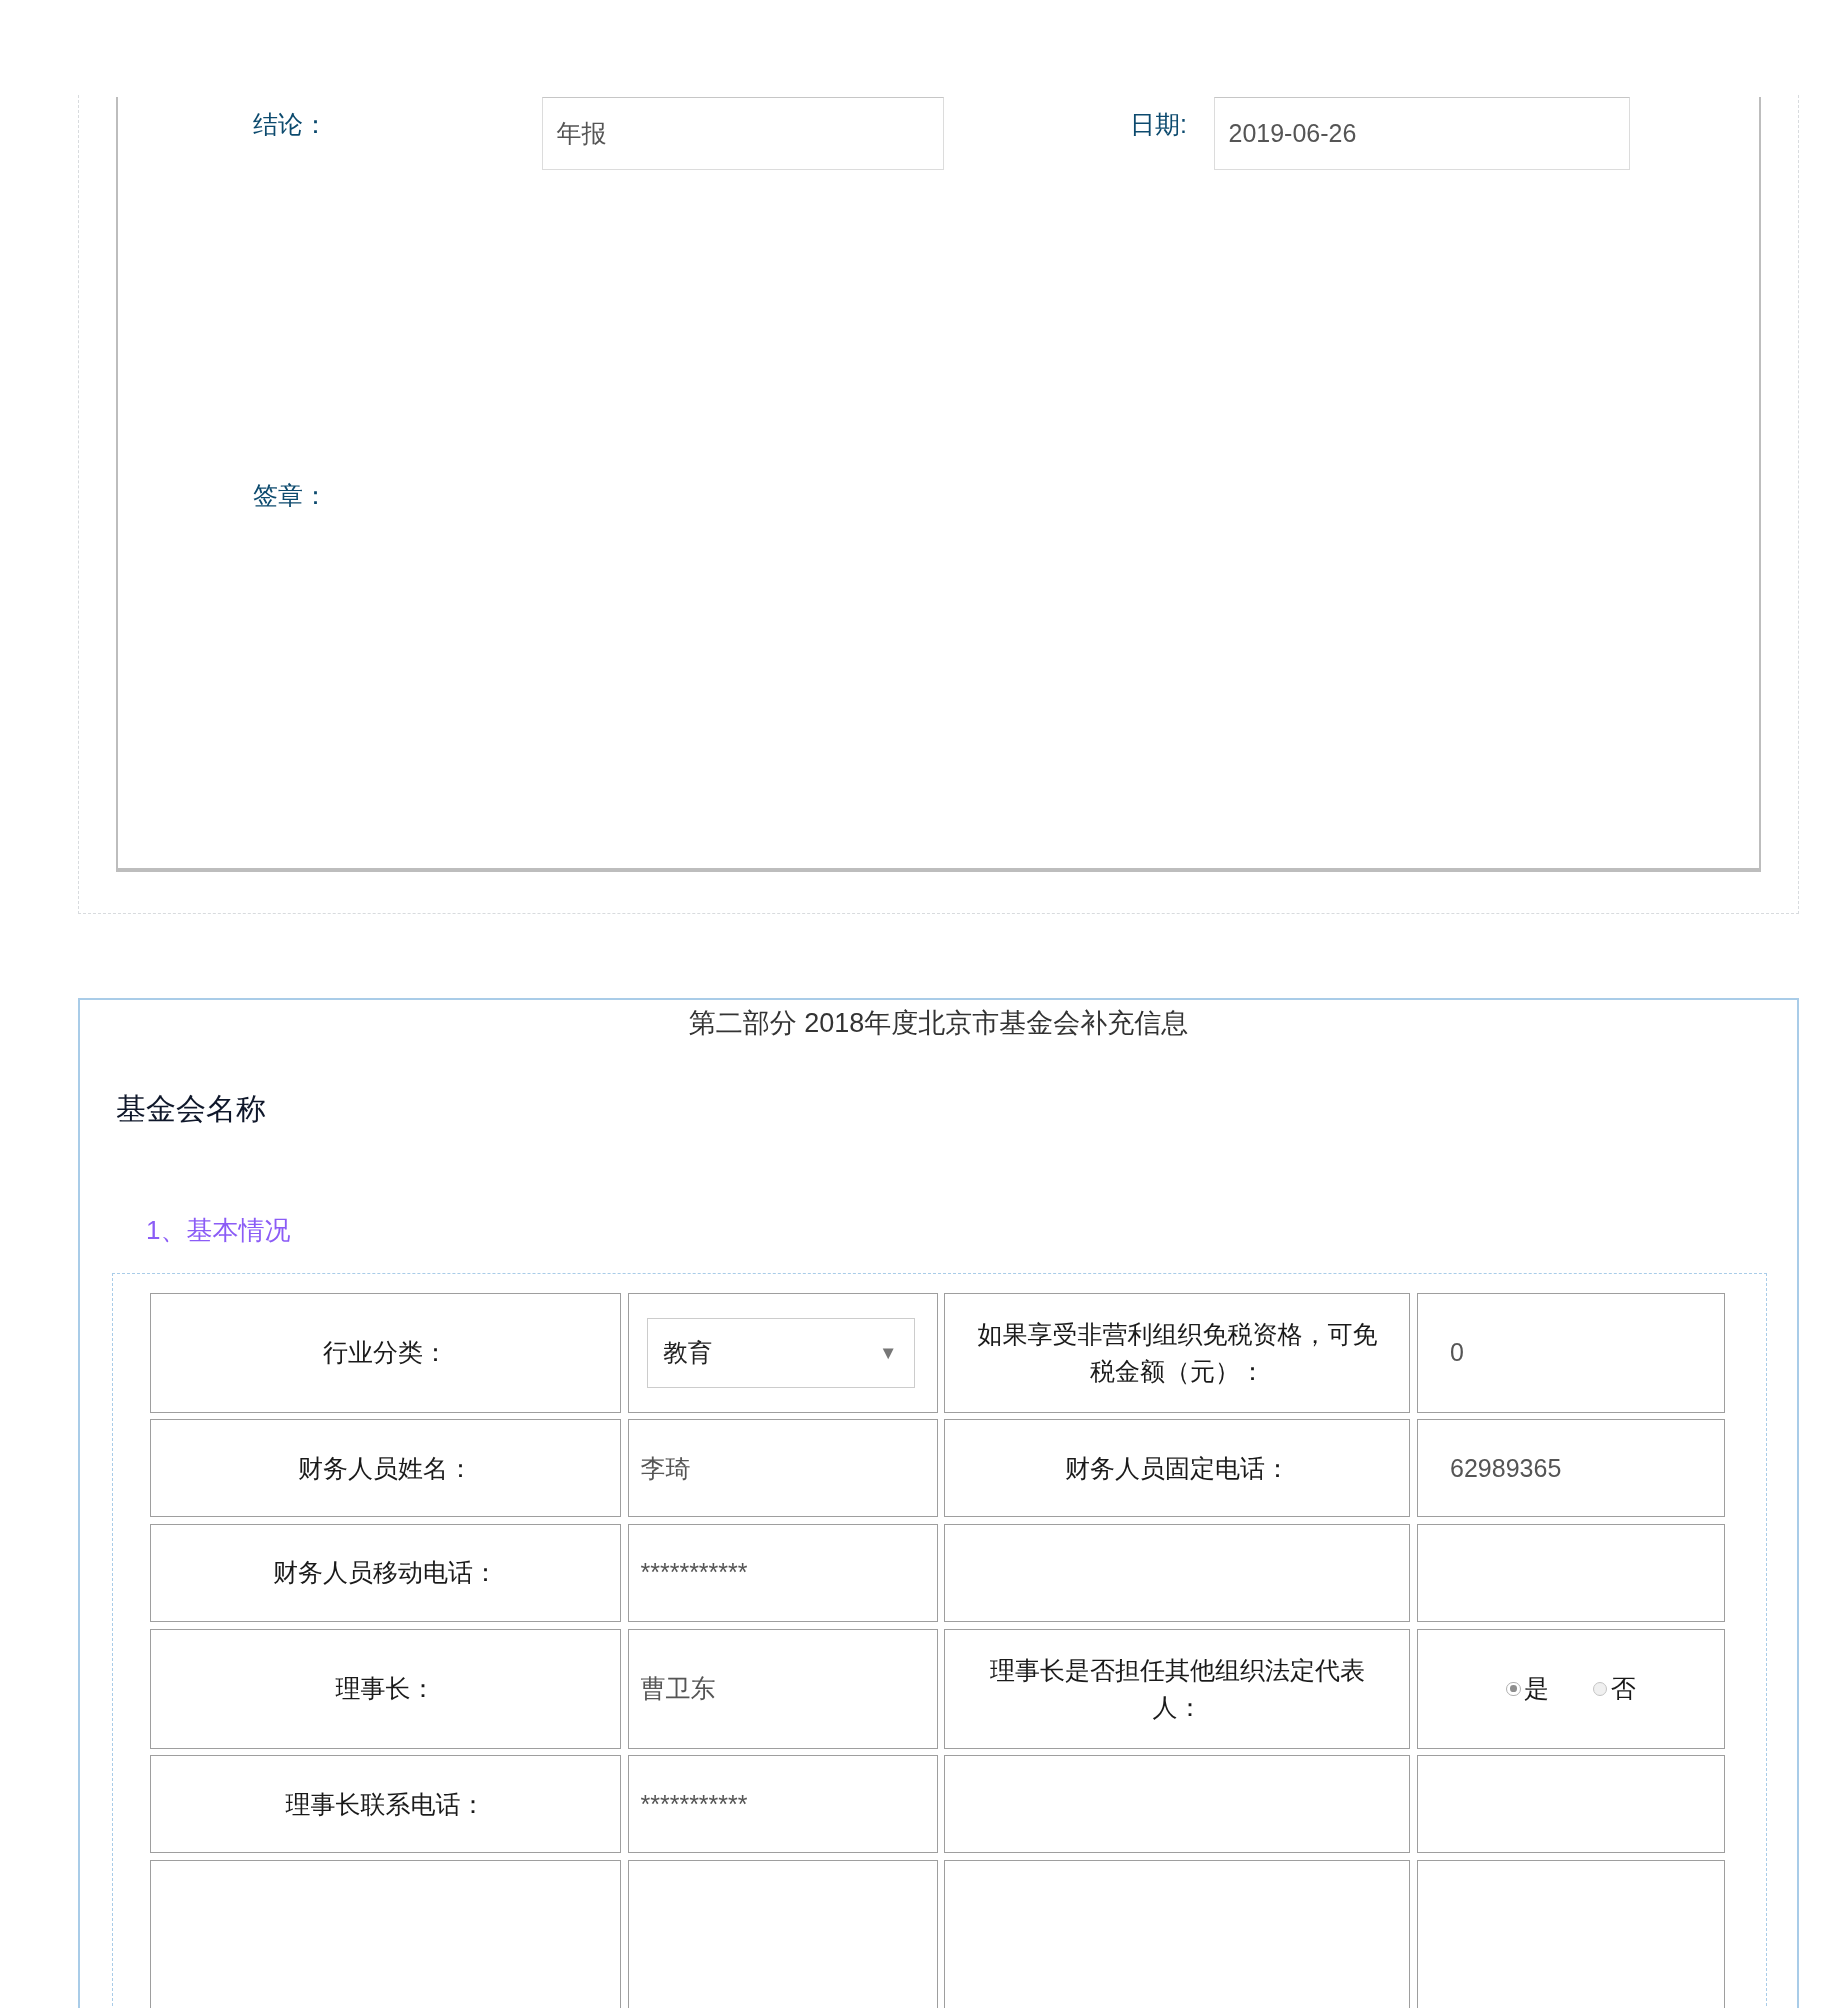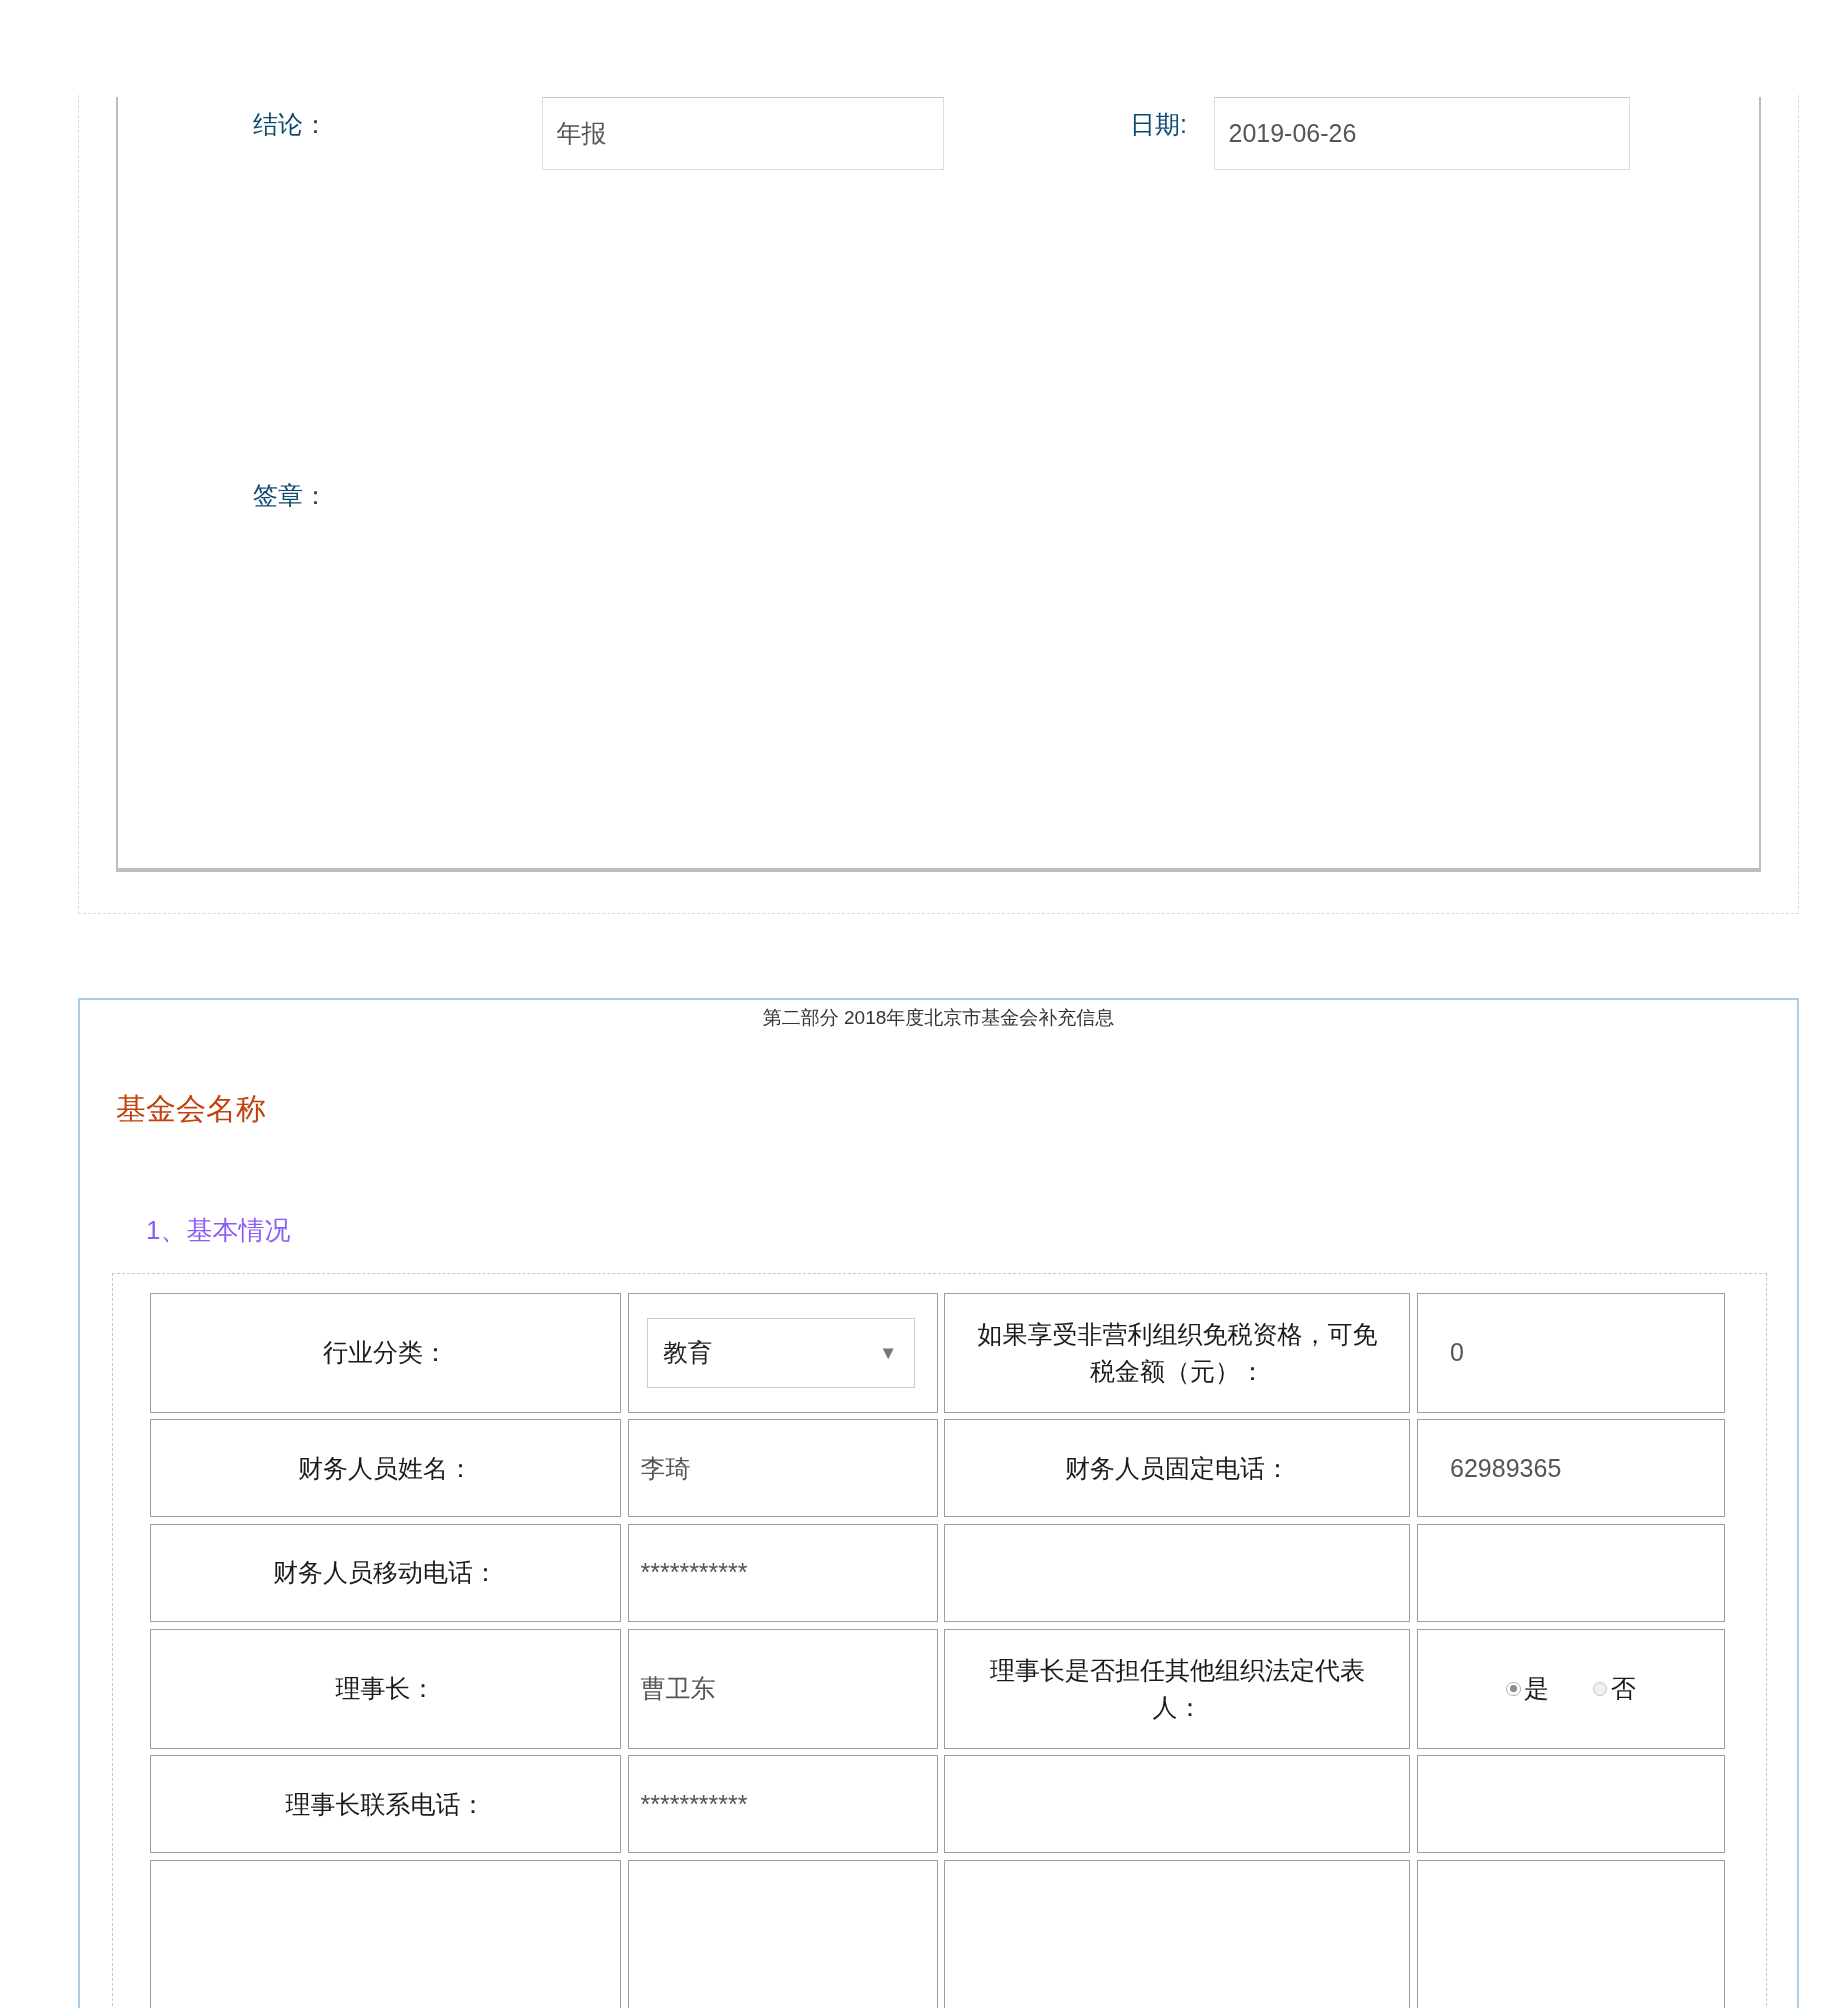--- a/index.html
+++ b/index.html
@@ -29,25 +29,25 @@
     display:flex;align-items:center;padding-left:13.5px;
     font-size:25px;color:#555;
   }
   
   .section2-box{
     position:absolute;left:78px;top:998px;width:1721px;height:1054px;
     border:2.5px solid #a9cce8;box-sizing:border-box;background:#fff;
   }
   .section2-title{
     position:absolute;left:78px;top:1005px;width:1721px;
-    text-align:center;font-size:19px;color:#333;
+    text-align:center;font-size:27px;color:#333;
   }
   .foundation-link{
     position:absolute;left:116px;top:1089px;
-    font-size:30px;color:#c2410c;
+    font-size:30px;color:#0f172a;
   }
   .sub-heading{
     position:absolute;left:146px;top:1213px;
     font-size:26px;color:#8b5cf6;
   }
   .table-dashed{
     position:absolute;left:112px;top:1273px;width:1655px;height:793px;
     border:1.7px dashed #a9cce8;box-sizing:border-box;
     padding:18.6px 0 0 37px;
   }

